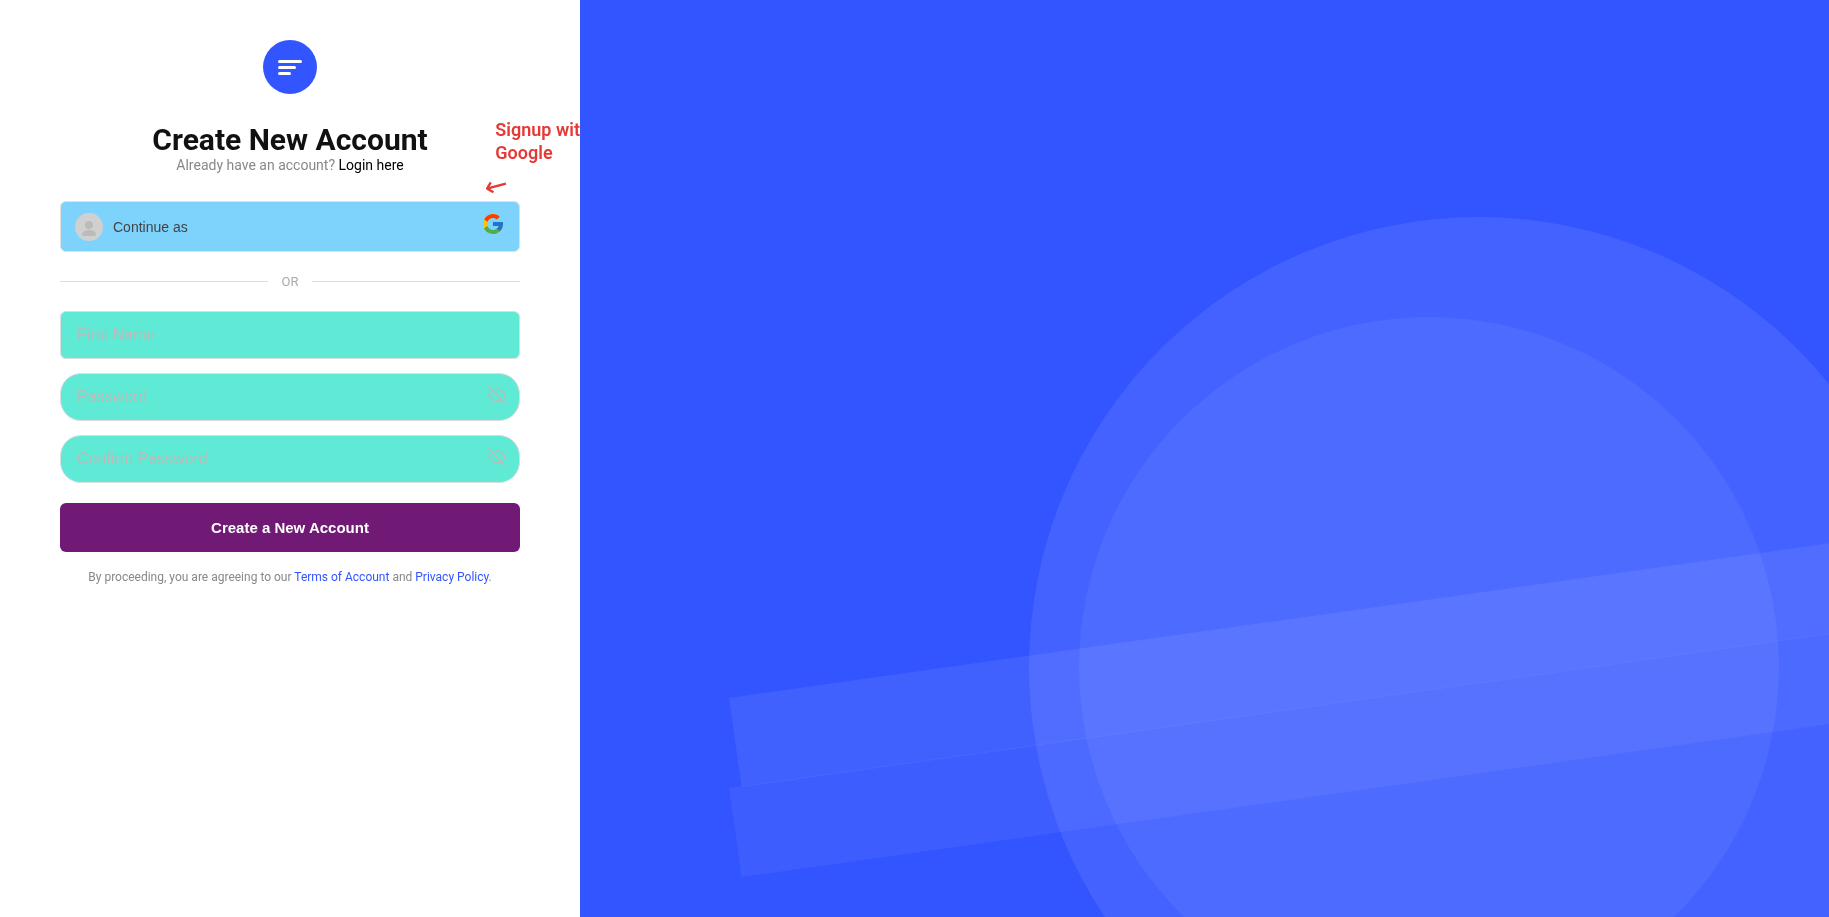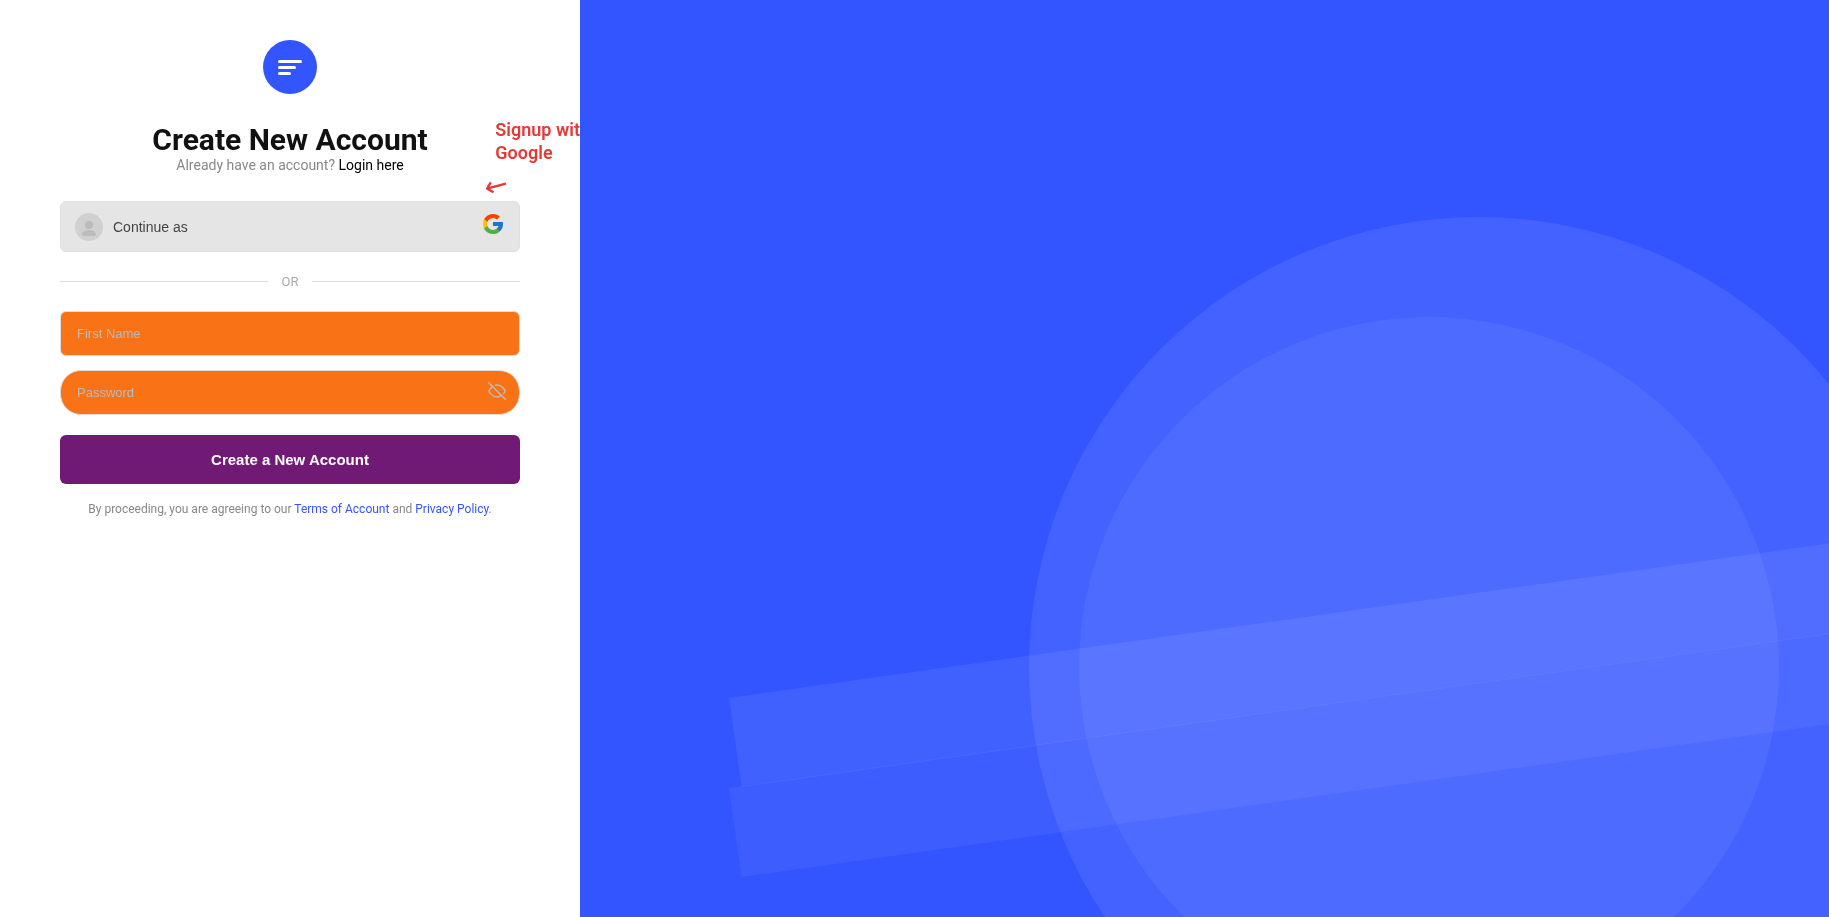--- a/index.html
+++ b/index.html
@@ -62,21 +62,21 @@
 
     
     .google-btn {
       width: 100%;
       display: flex;
       align-items: center;
       justify-content: space-between;
       border: 1.5px solid #e0e0e0;
       border-radius: 6px;
       padding: 10px 14px;
-      background: #e5e5e5;
+      background: #7dd3fc;
       cursor: pointer;
       margin-bottom: 22px;
     }
 
     .google-btn-left {
       display: flex;
       align-items: center;
       gap: 10px;
     }
 
@@ -125,24 +125,24 @@
     .form-group {
       width: 100%;
       margin-bottom: 14px;
     }
 
     .form-input {
       width: 100%;
       padding: 14px 16px;
       border: 1.5px solid #ddd;
       border-radius: 6px;
-      font-size: 13px;
+      font-size: 16px;
       color: #333;
       outline: none;
-      background: #f97316;
+      background: #5eead4;
     }
 
     .form-input::placeholder {
       color: #bbb;
     }
 
     .input-wrapper {
       position: relative;
       width: 100%;
     }
@@ -322,20 +322,32 @@
       <span class="eye-icon">
         <svg width="18" height="18" viewBox="0 0 24 24" fill="none" stroke="#bbb" stroke-width="2" stroke-linecap="round" stroke-linejoin="round">
           <path d="M17.94 17.94A10.07 10.07 0 0112 20c-7 0-11-8-11-8a18.45 18.45 0 015.06-5.94"></path>
           <path d="M9.9 4.24A9.12 9.12 0 0112 4c7 0 11 8 11 8a18.5 18.5 0 01-2.16 3.19"></path>
           <line x1="1" y1="1" x2="23" y2="23"></line>
         </svg>
       </span>
     </div>
   </div>
 
+  <div class="form-group">
+    <div class="input-wrapper">
+      <input type="password" class="form-input" placeholder="Confirm Password" style="">
+      <span class="eye-icon">
+        <svg width="18" height="18" viewBox="0 0 24 24" fill="none" stroke="#bbb" stroke-width="2" stroke-linecap="round" stroke-linejoin="round">
+          <path d="M17.94 17.94A10.07 10.07 0 0112 20c-7 0-11-8-11-8a18.45 18.45 0 015.06-5.94"></path>
+          <path d="M9.9 4.24A9.12 9.12 0 0112 4c7 0 11 8 11 8a18.5 18.5 0 01-2.16 3.19"></path>
+          <line x1="1" y1="1" x2="23" y2="23"></line>
+        </svg>
+      </span>
+    </div>
+  </div>
 
   <button class="submit-btn">Create a New Account</button>
 
   <p class="terms-text">
     <span>By proceeding, you are agreeing to our</span>
     <a class="terms-link" href="#">Terms of Account</a>
     <span>and</span>
     <a class="terms-link" href="#">Privacy Policy</a><span>.</span>
   </p>
 

